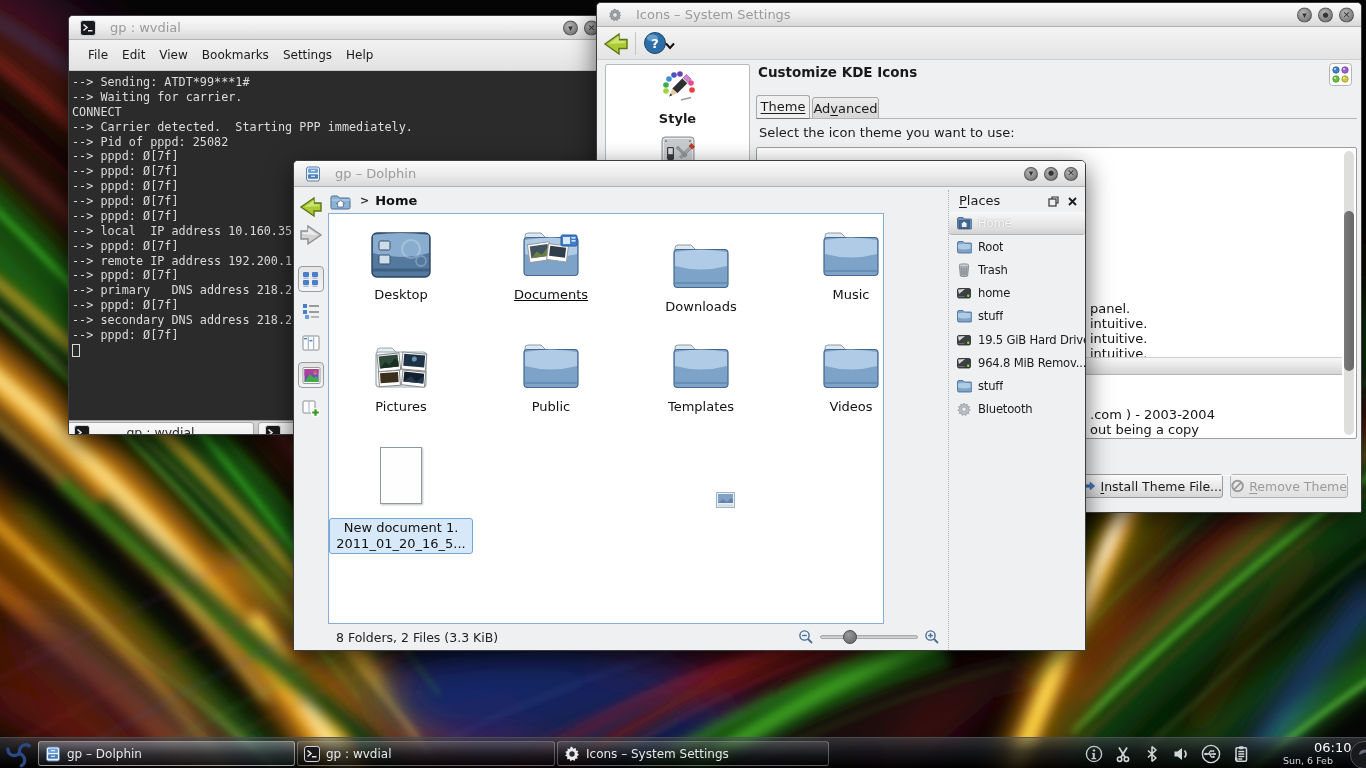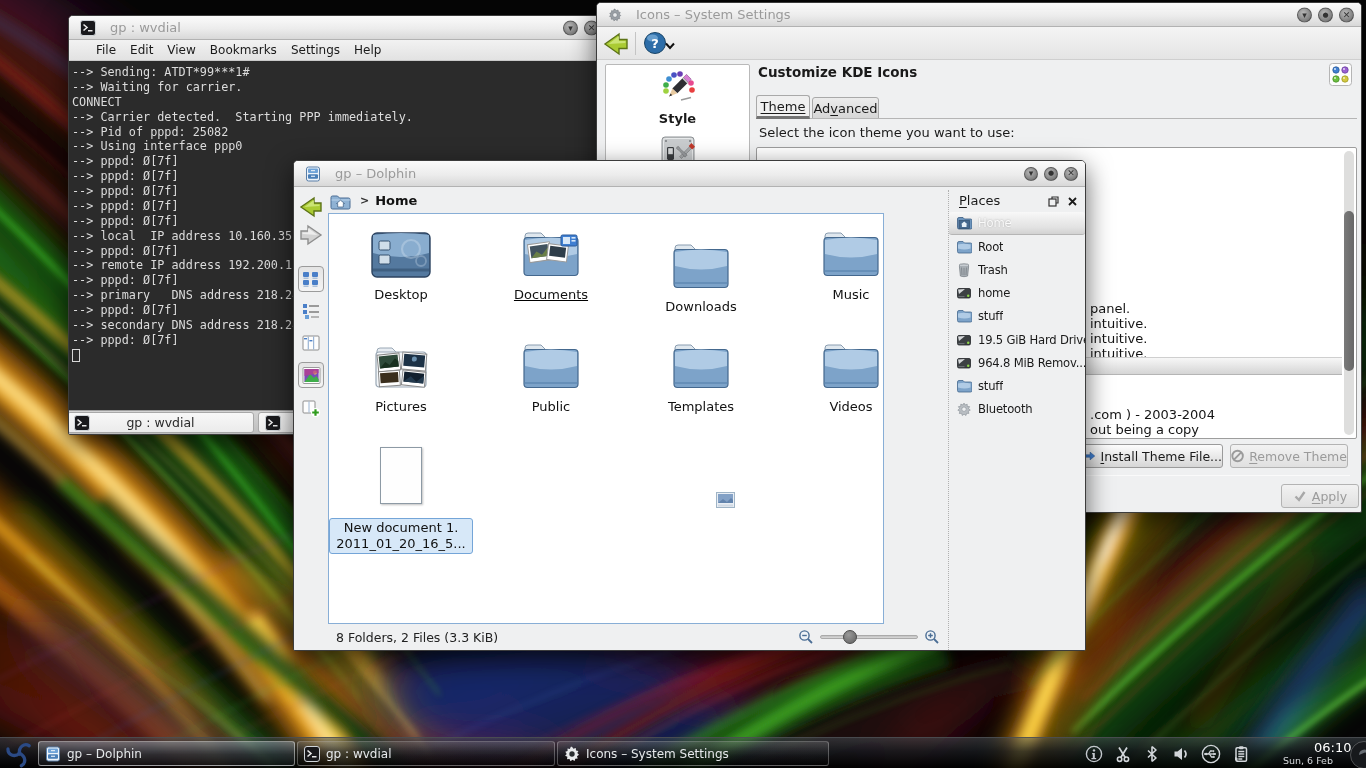--- a/index.html
+++ b/index.html
@@ -21,22 +21,22 @@
   .titlebar .wtitle { margin-left:14px; font-size:13px; color:#9a9a9a; white-space:nowrap; }
   .wbuttons { position:absolute; right:7px; top:50%; transform:translateY(-50%); display:flex; gap:6px; }
   .wbtn { width:15px; height:15px; border-radius:50%;
           background:radial-gradient(circle at 40% 35%, #b9b9b9, #7e7e7e 70%, #6a6a6a);
           border:1px solid rgba(0,0,0,.32); position:relative; }
   .wbtn span { position:absolute; left:0; top:0; right:0; bottom:0; display:flex; align-items:center; justify-content:center;
                font-size:9px; line-height:1; color:#333; font-weight:bold; }
 
   
   #konsole { left:68px; top:15px; width:539px; height:420px; }
-  #konsole .menubar { height:21px; background:linear-gradient(#f2f2f2,#e2e2e2); display:flex; align-items:center;
-                      padding-left:20px; border-bottom:1px solid #c9c9c9; }
+  #konsole .menubar { height:31px; background:linear-gradient(#f2f2f2,#e2e2e2); display:flex; align-items:center;
+                      padding-left:12px; border-bottom:1px solid #c9c9c9; }
   #konsole .menubar .mitem { font-size:12px; color:#1a1a1a; padding:0 7px; }
   #konsole .term { position:relative; height:349px; background:#2b2b2b; overflow:hidden;
                    font-family:"DejaVu Sans Mono", monospace; font-size:11.8px; color:#dcdcdc;
                    padding:4px 0 0 3px; }
   #konsole .term .tline { height:14.88px; line-height:14.88px; white-space:pre; }
   #konsole .term .cursor { width:8px; height:13px; border:1px solid #d8d8d8; margin-top:1px; }
   #konsole .tabbar { height:24px; background:linear-gradient(#d4d4d4,#bdbdbd); border-top:1px solid #9d9d9d;
                      position:relative; }
   #konsole .ktab { position:absolute; top:1px; height:21px; border:1px solid #a8a8a8; border-radius:3px;
                    background:linear-gradient(#f8f8f8,#ebebeb); display:flex; align-items:center; }
@@ -51,35 +51,35 @@
   .ss-body { position:absolute; left:0; top:58px; right:0; bottom:0; }
   .ss-sidebar { position:absolute; left:8px; top:3px; width:145px; bottom:6px; background:#fff;
                 border:1px solid #b9b9b9; border-radius:2px; text-align:center; }
   .ss-sidebar .sel-label { font-size:13px; font-weight:bold; color:#1a1a1a; margin-top:3px; }
   .ss-content { position:absolute; left:159px; top:0; right:4px; bottom:0; }
   .ss-header { position:absolute; left:2px; top:3px; font-size:13.5px; font-weight:bold; color:#1a1a1a; }
   .ss-appicon { position:absolute; right:5px; top:2px; }
   .tabs { position:absolute; left:0px; top:34px; height:24px; }
   .tab { position:absolute; top:0; height:24px; font-size:13px; color:#1a1a1a; text-align:center;
          border:1px solid #a9a9a9; border-radius:3px 3px 0 0; padding-top:3px; }
-  .tab.active { left:0; width:54px; background:#f0f0f0; border-bottom:3px solid #737373; z-index:2; }
+  .tab.active { left:0; width:54px; background:#f0f0f0; border-bottom:1px solid #737373; z-index:2; }
   .tab.inactive { left:56px; width:67px; background:linear-gradient(#ececec,#d6d6d6); height:22px; top:2px; }
   .tabline { position:absolute; left:0; right:0; top:57px; height:1px; background:#b5b5b5; }
   .ss-select-label { position:absolute; left:3px; top:64px; font-size:13px; color:#1a1a1a; }
   .theme-list { position:absolute; left:0px; top:86px; right:0px; height:292px; background:#fff;
                 border:1px solid #9d9d9d; border-radius:2px; }
   .theme-list .frag { position:absolute; font-size:13px; color:#141414; white-space:nowrap; }
   .sel-band { position:absolute; left:1px; right:14px; top:209px; height:18px;
               background:linear-gradient(#f7f7f7,#d5d5d5); border-top:1px solid #cfcfcf; border-bottom:1px solid #b5b5b5; }
   .vscroll { position:absolute; right:2px; top:3px; width:10px; bottom:3px; background:#dededd; border-radius:5px; }
   .vscroll .thumb { position:absolute; left:0; width:10px; border-radius:5px; background:linear-gradient(90deg,#7a7a7a,#676767); }
   .ss-btnrow { position:absolute; top:383px; height:24px; left:0; right:0; }
   .kbutton { position:absolute; height:24px; border:1px solid #9b9b9b; border-radius:3px;
              background:linear-gradient(#fdfdfd,#e2e2e2 70%,#d6d6d6); font-size:12.5px; color:#1a1a1a;
-             display:flex; align-items:center; justify-content:center; gap:5px; white-space:nowrap; }
+             display:flex; align-items:center; justify-content:center; gap:5px; white-space:nowrap;margin-top:30px; }
   .kbutton.disabled { color:#9b9b9b; background:linear-gradient(#f2f2f2,#e0e0e0); border-color:#b3b3b3; }
   .ss-sep { position:absolute; left:7px; right:7px; top:414px; height:1px; background:#cdcdcd; border-bottom:1px solid #fafafa; }
   .u { text-decoration:underline; text-underline-offset:2px; }
 
   
   #dolphin { left:293px; top:160px; width:793px; height:491px; }
   #dolphin .titlebar { height:26px; }
   .d-body { position:absolute; left:0; top:27px; right:0; bottom:0; background:#eff0f1; }
   .d-crumbbar { position:absolute; left:34px; top:0; right:140px; height:25px; display:flex; align-items:center; }
   .d-crumbbar .gt { font-size:11px; color:#333; margin:0 6px 0 8px; font-weight:bold; }
@@ -315,21 +315,20 @@
         <span class="mitem">Help</span>
       </div>
     <div class="term">
       <div>
 
       <div class="tline">--&gt; Sending: ATDT*99***1#</div>
           <div class="tline">--&gt; Waiting for carrier.</div>
           <div class="tline">CONNECT</div>
           <div class="tline">--&gt; Carrier detected.  Starting PPP immediately.</div>
           <div class="tline">--&gt; Pid of pppd: 25082</div>
-          <div class="tline">--&gt; Using interface ppp0</div>
           <div class="tline">--&gt; pppd: Ø[7f]</div>
           <div class="tline">--&gt; pppd: Ø[7f]</div>
           <div class="tline">--&gt; pppd: Ø[7f]</div>
           <div class="tline">--&gt; pppd: Ø[7f]</div>
           <div class="tline">--&gt; pppd: Ø[7f]</div>
           <div class="tline">--&gt; local  IP address 10.160.35.</div>
           <div class="tline">--&gt; pppd: Ø[7f]</div>
           <div class="tline">--&gt; remote IP address 192.200.1.</div>
           <div class="tline">--&gt; pppd: Ø[7f]</div>
           <div class="tline">--&gt; primary   DNS address 218.24</div>

